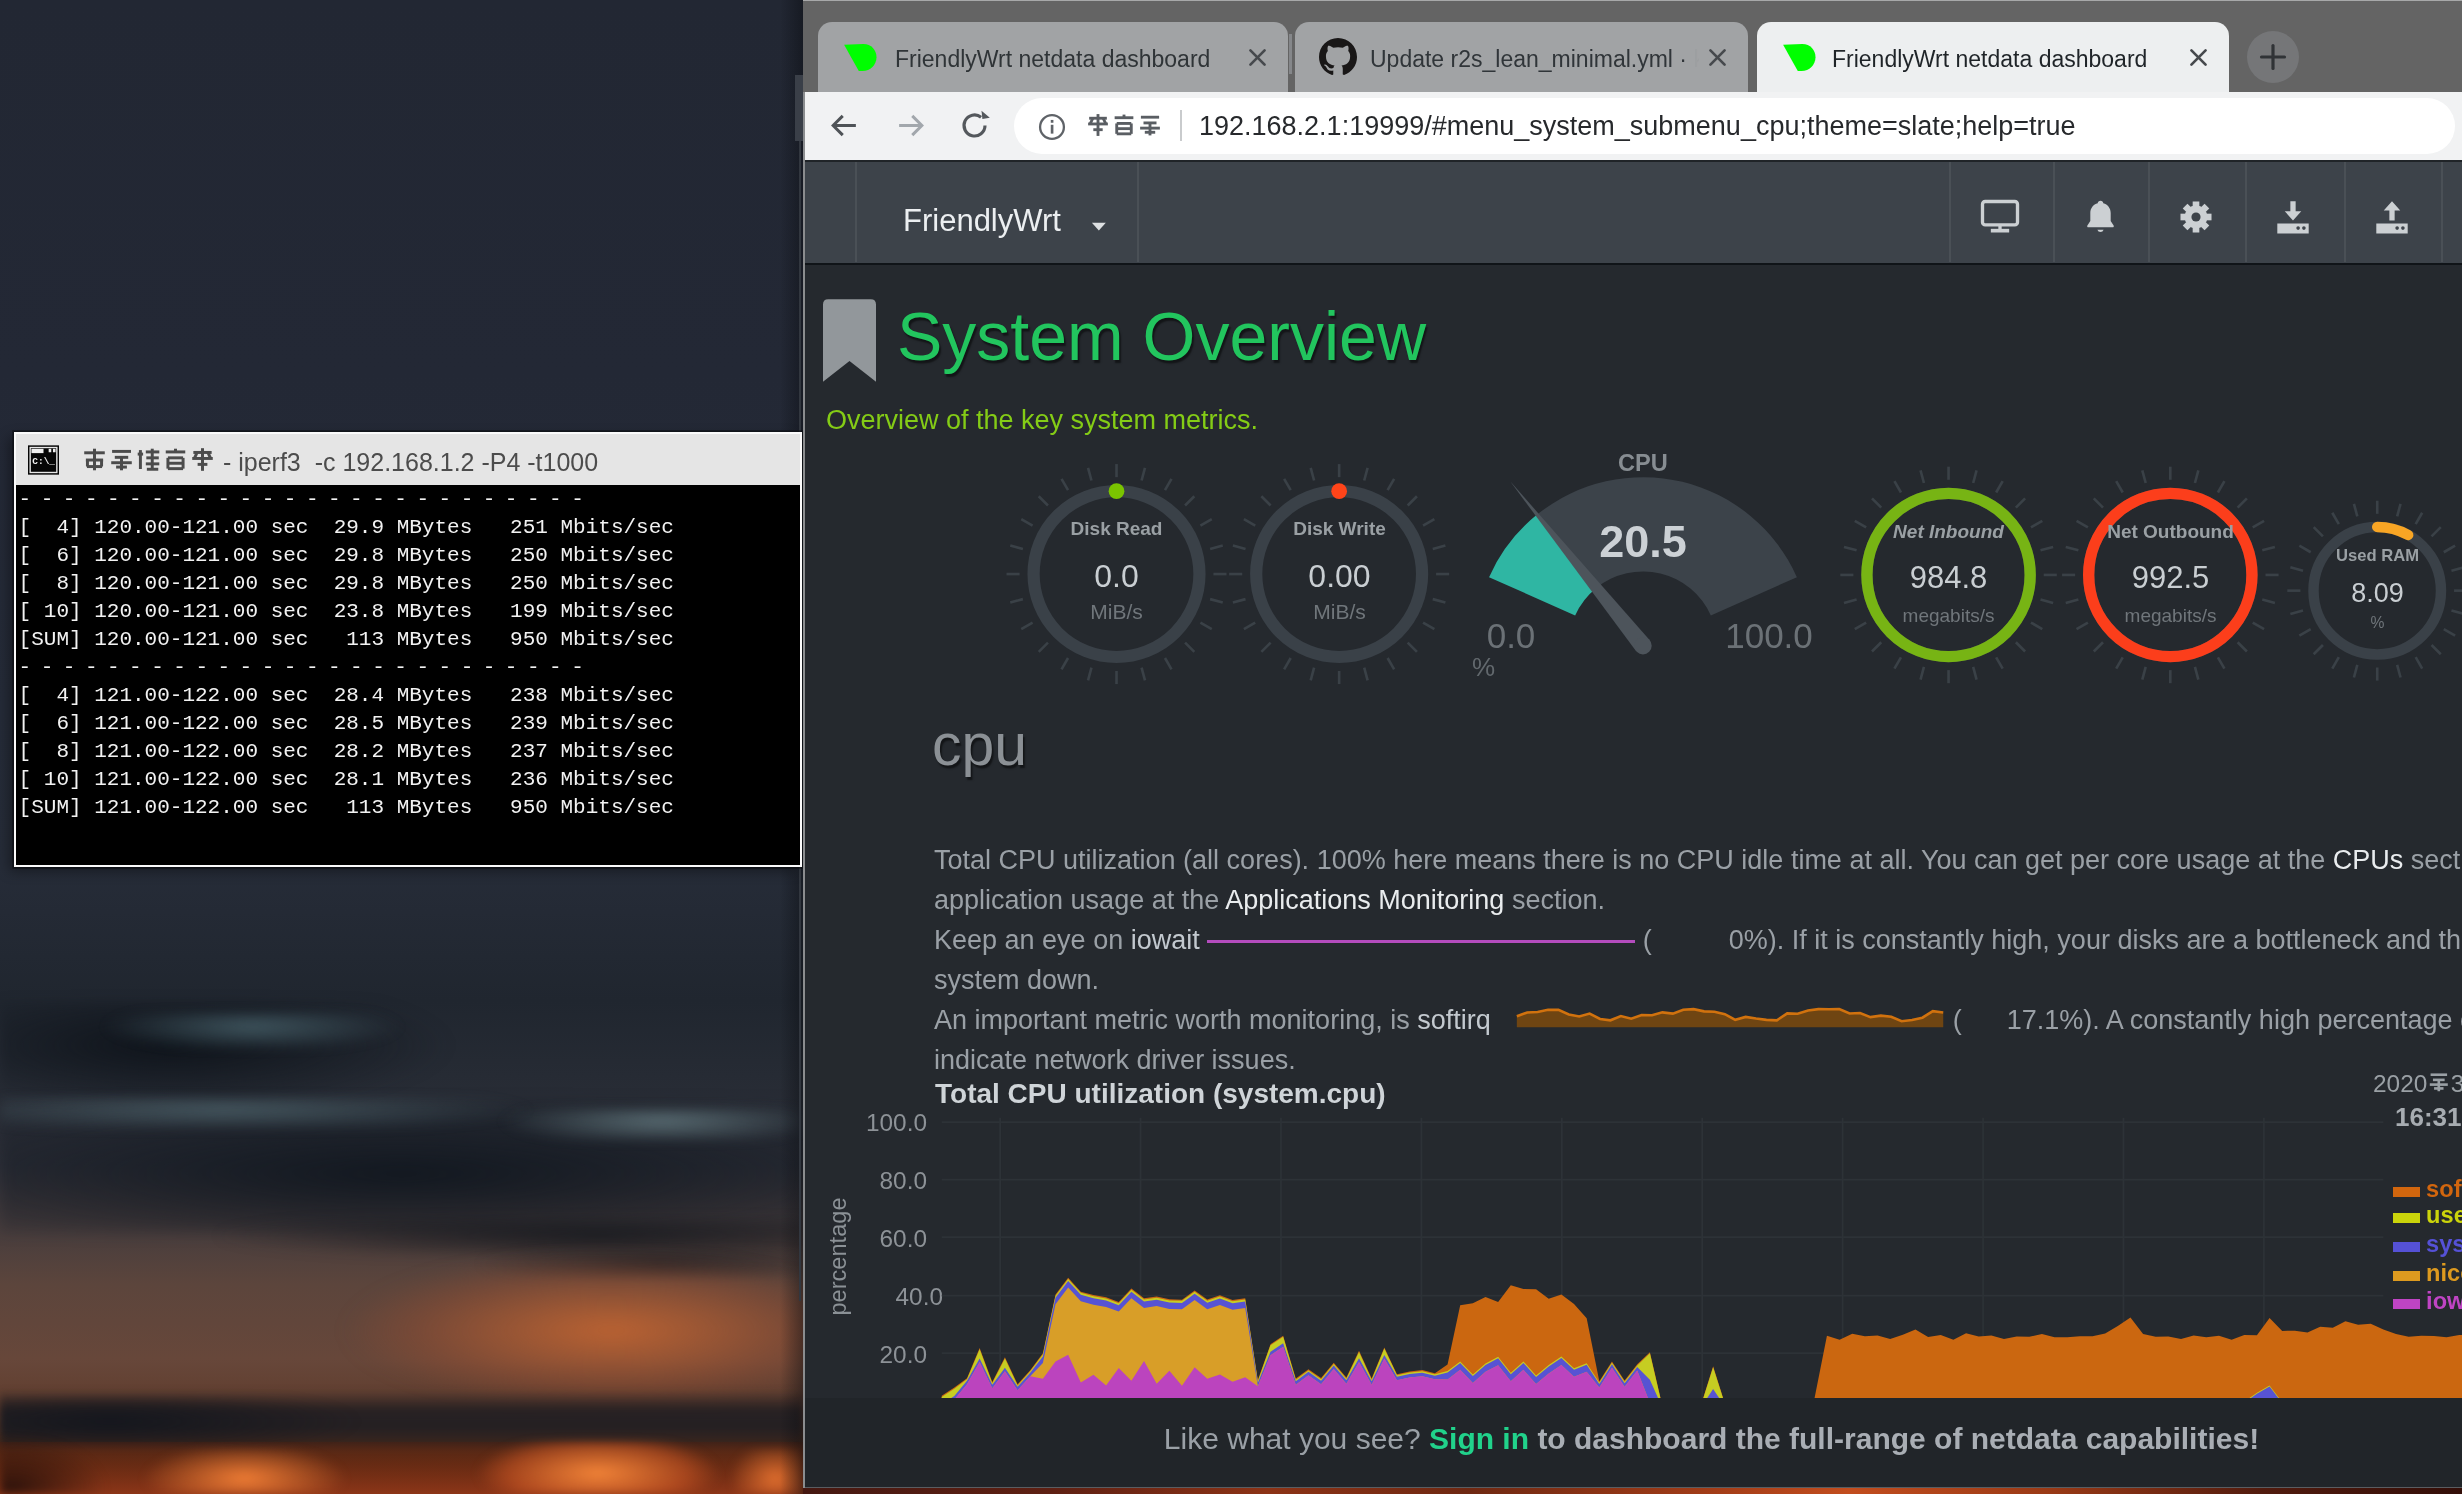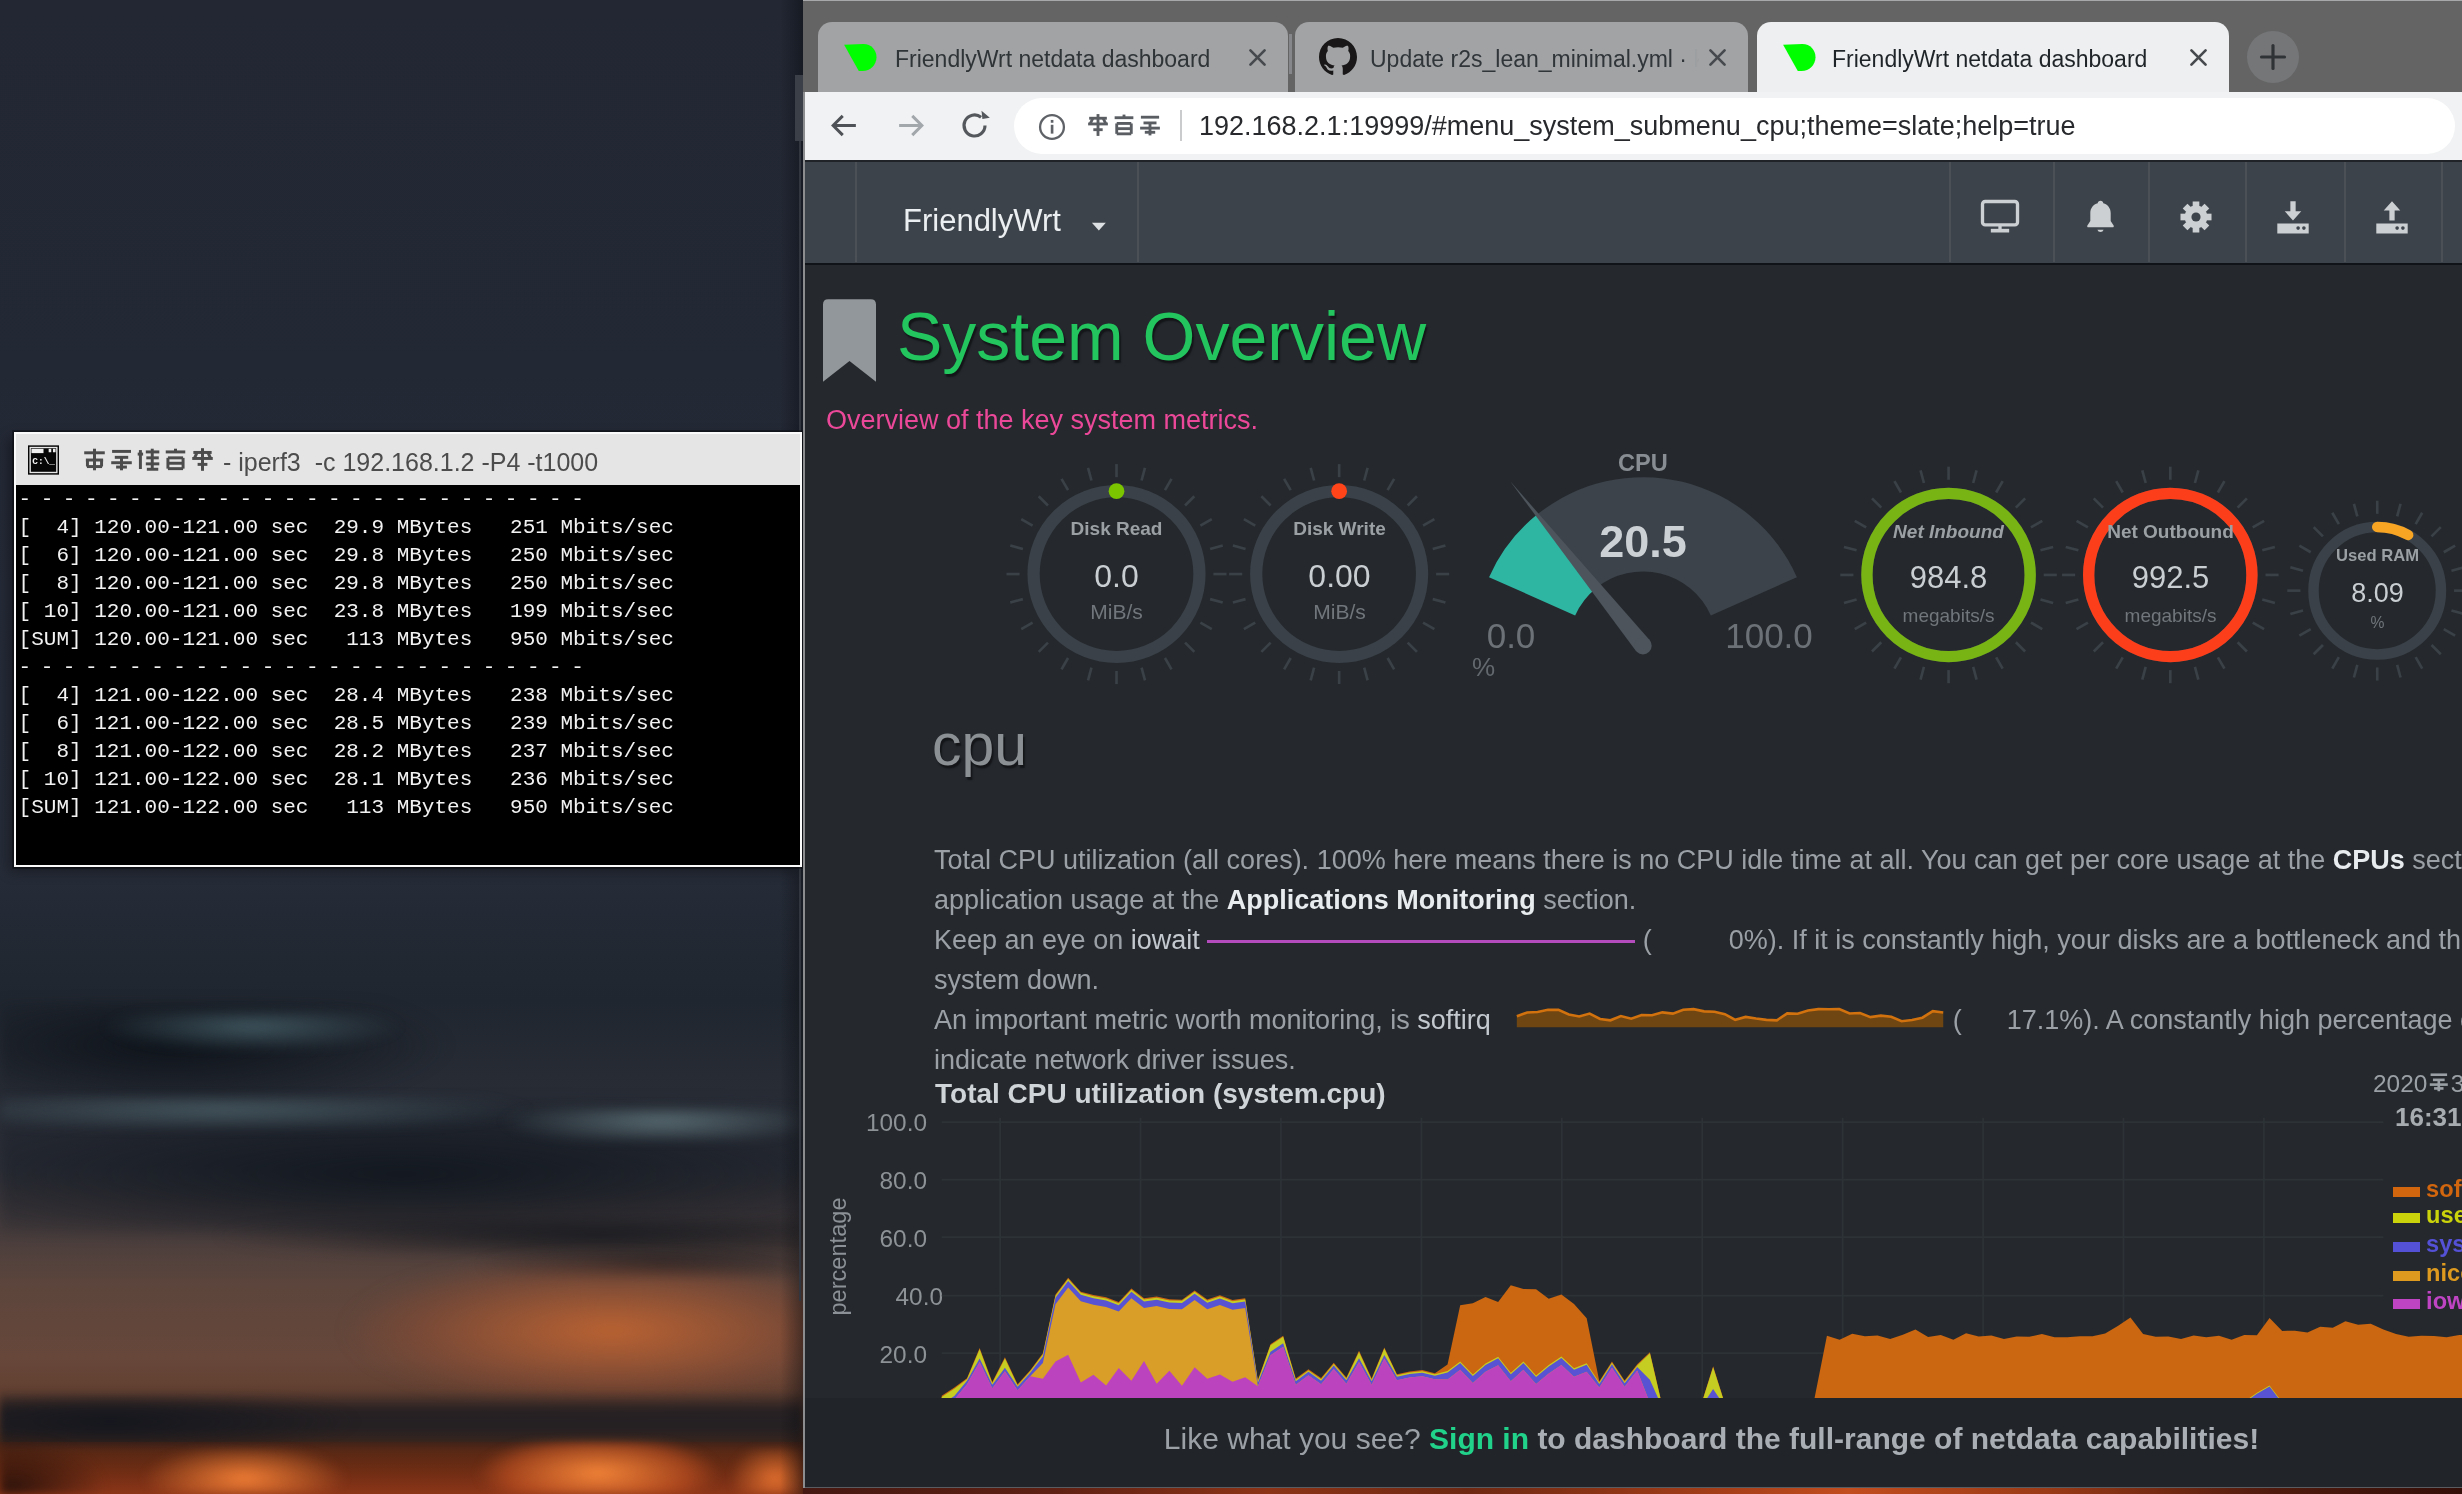--- a/index.html
+++ b/index.html
@@ -55,27 +55,27 @@
 
 
 #content { position:absolute; left:0; top:265px; width:100%; height:1133px; background:#25292e; overflow:hidden; }
 #footer { position:absolute; left:0; top:1398px; width:100%; height:90px; background:#212529;
   border-bottom:1.7px solid #595d61; }
 #footer .t { position:absolute; left:0; top:23.6px; width:100%; text-align:center; font-size:30px;
   color:#9aa0a6; transform:translateX(79px); white-space:nowrap; }
 h1.so { position:absolute; left:94px; top:37px; font-size:68px; line-height:1; font-weight:400; color:#22c55e;
   text-shadow:1.7px 2.6px 1.7px rgba(0,0,0,.5); }
 #bmk { position:absolute; left:20px; top:34px; }
-#desc { position:absolute; left:23px; top:140px; font-size:27px; color:#ec4899; }
+#desc { position:absolute; left:23px; top:140px; font-size:27px; color:#84cc16; }
 h2.cpu { position:absolute; left:129px; top:451px; font-size:59px; line-height:1; font-weight:400; color:#8b9095;
   text-shadow:1.7px 2.6px 1.7px rgba(0,0,0,.5); }
 #para { position:absolute; left:131px; top:575px; width:1528px; font-size:27px; color:#9aa0a6;
   line-height:40px; }
 #para .l { white-space:nowrap; overflow:hidden; height:40px; }
-#para b.w { color:#e9ecee; font-weight:bold;margin-top:38px; }
+#para b.w { color:#e9ecee; font-weight:normal;margin-top:38px; }
 #para b.g { color:#c3c9cf; font-weight:normal; }
 .iospark { display:inline-block; width:428px; height:2.6px; background:#b44cbe; vertical-align:6.1px; }
 .gap { display:inline-block; }
 #charttitle { position:absolute; left:132px; top:813px; font-size:28px; font-weight:bold; color:#cfd4d8; }
 #charttime { position:absolute; left:1570px; top:805px; font-size:24.4px; color:#9aa0a5; white-space:nowrap; }
 #charttime2 { position:absolute; left:1592px; top:837px; font-size:26px; font-weight:bold; color:#a7acb1; }
 .ylab { position:absolute; width:105px; text-align:right; font-size:24.4px; color:#8d9297; }
 #perc { position:absolute; left:-24.4px; top:978px; font-size:23.6px; color:#8b9196;
   transform:rotate(-90deg); }
 .leg { position:absolute; left:1590px; height:26px; font-size:23.6px; font-weight:bold; white-space:nowrap; }

